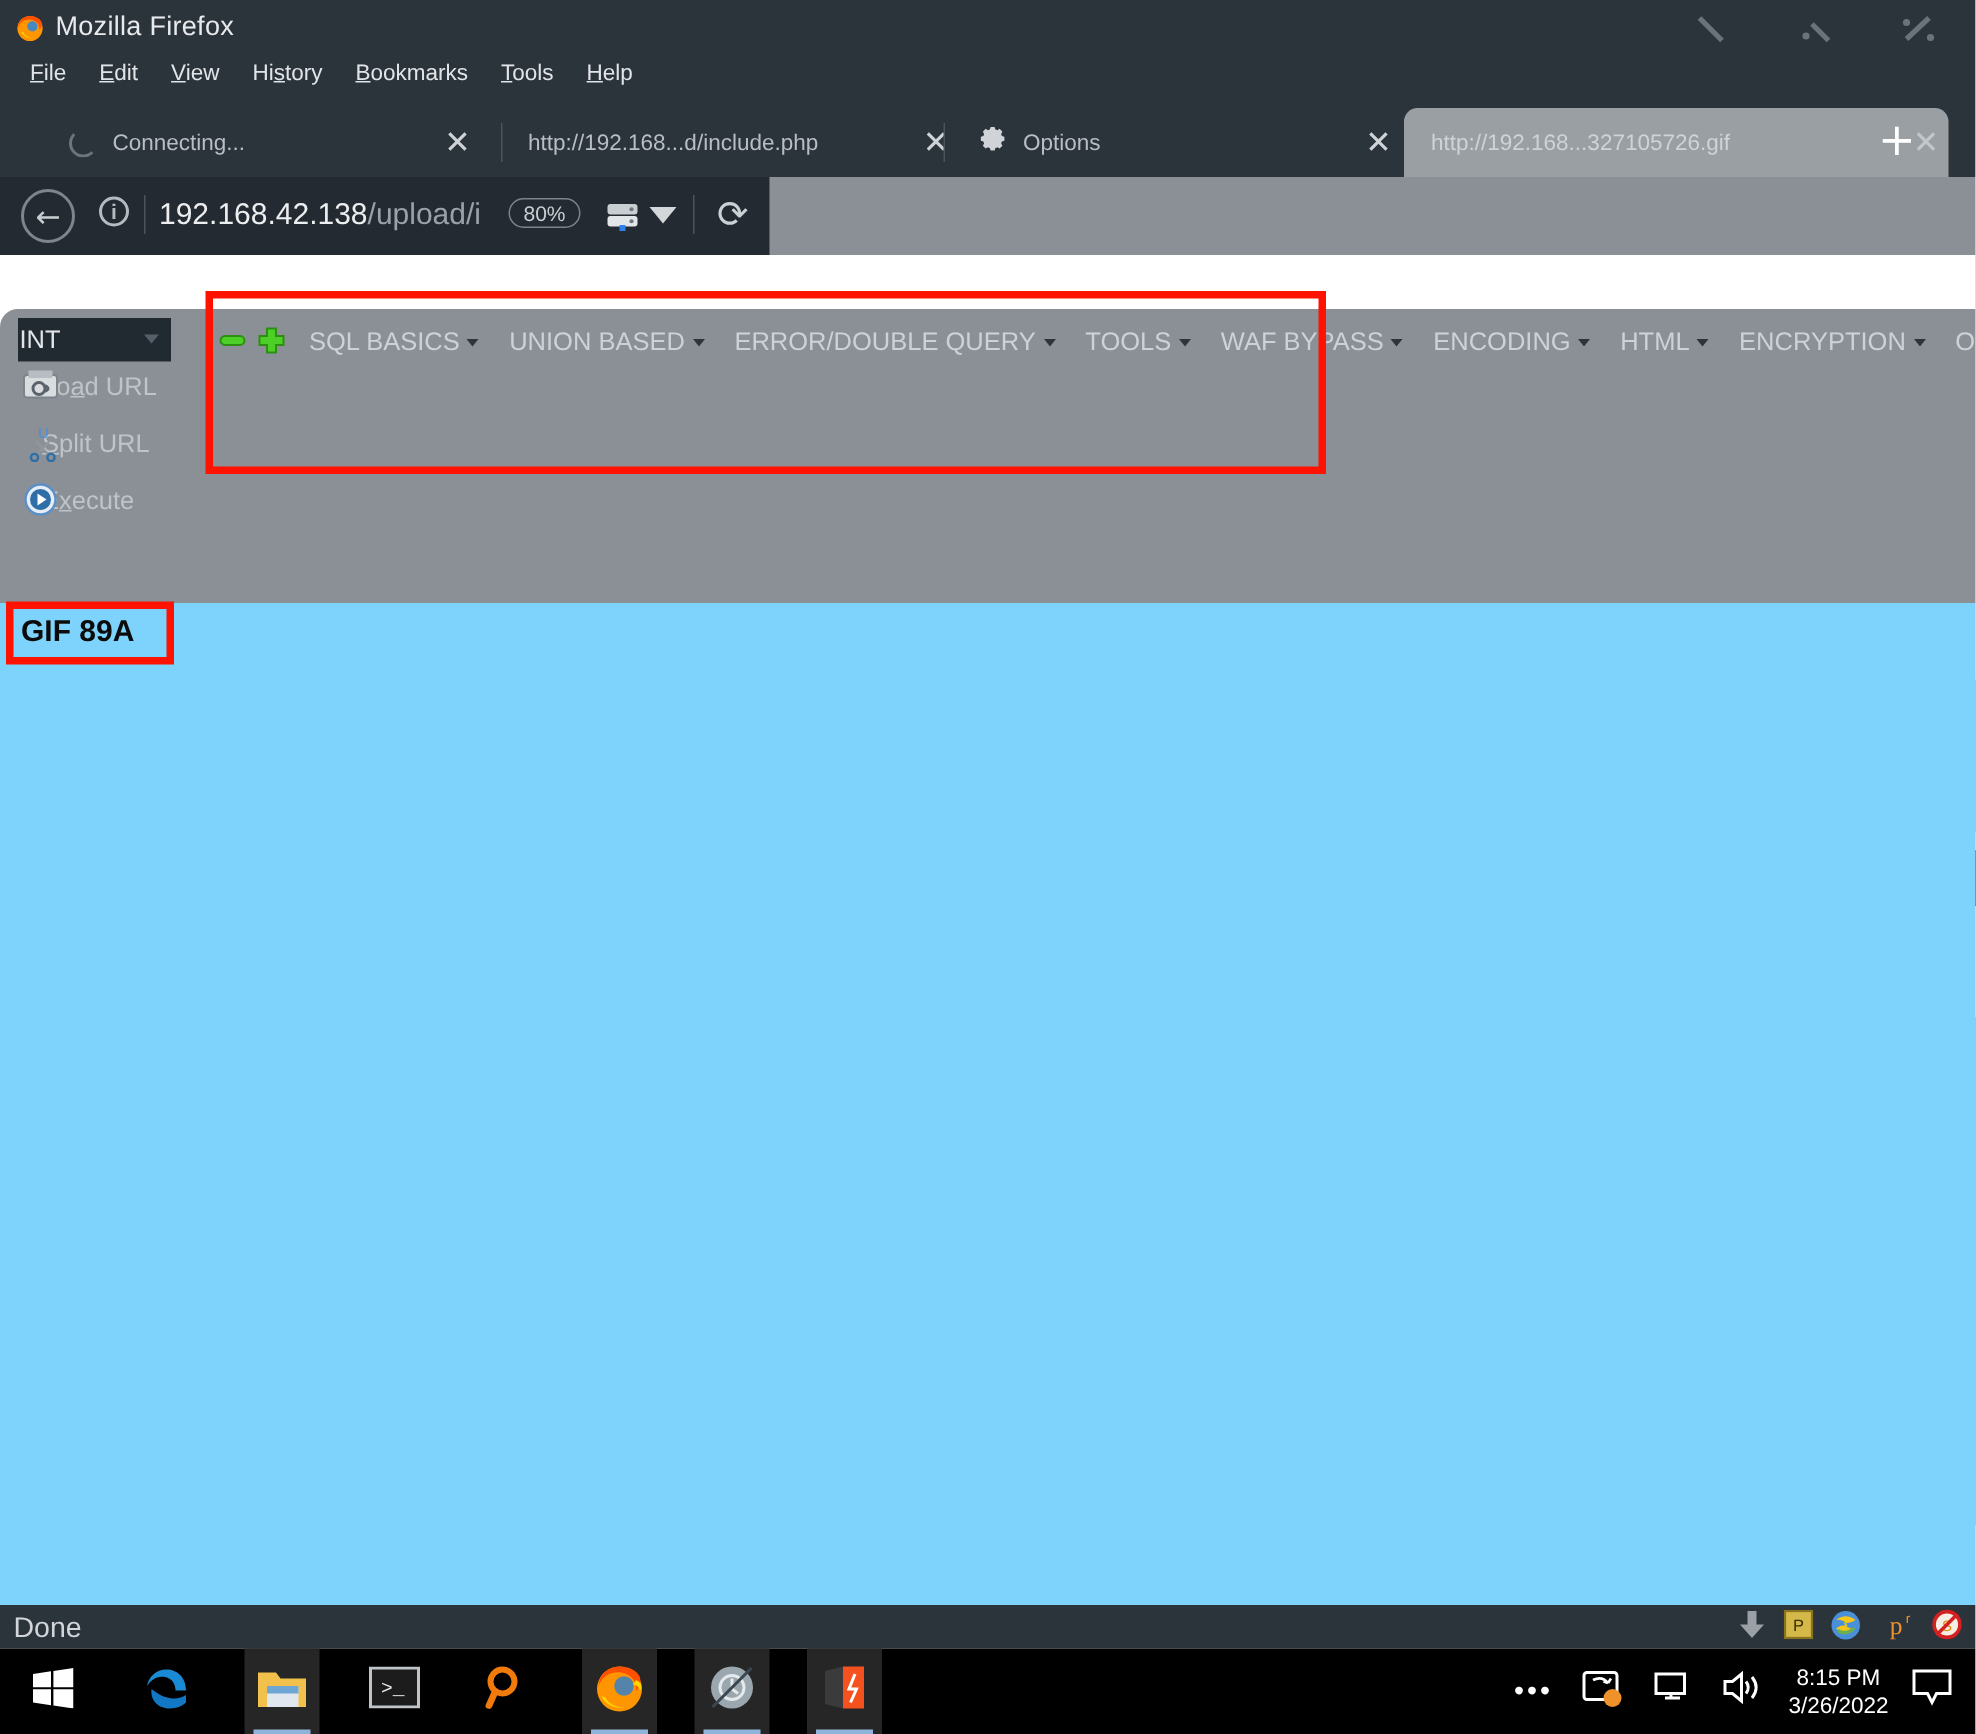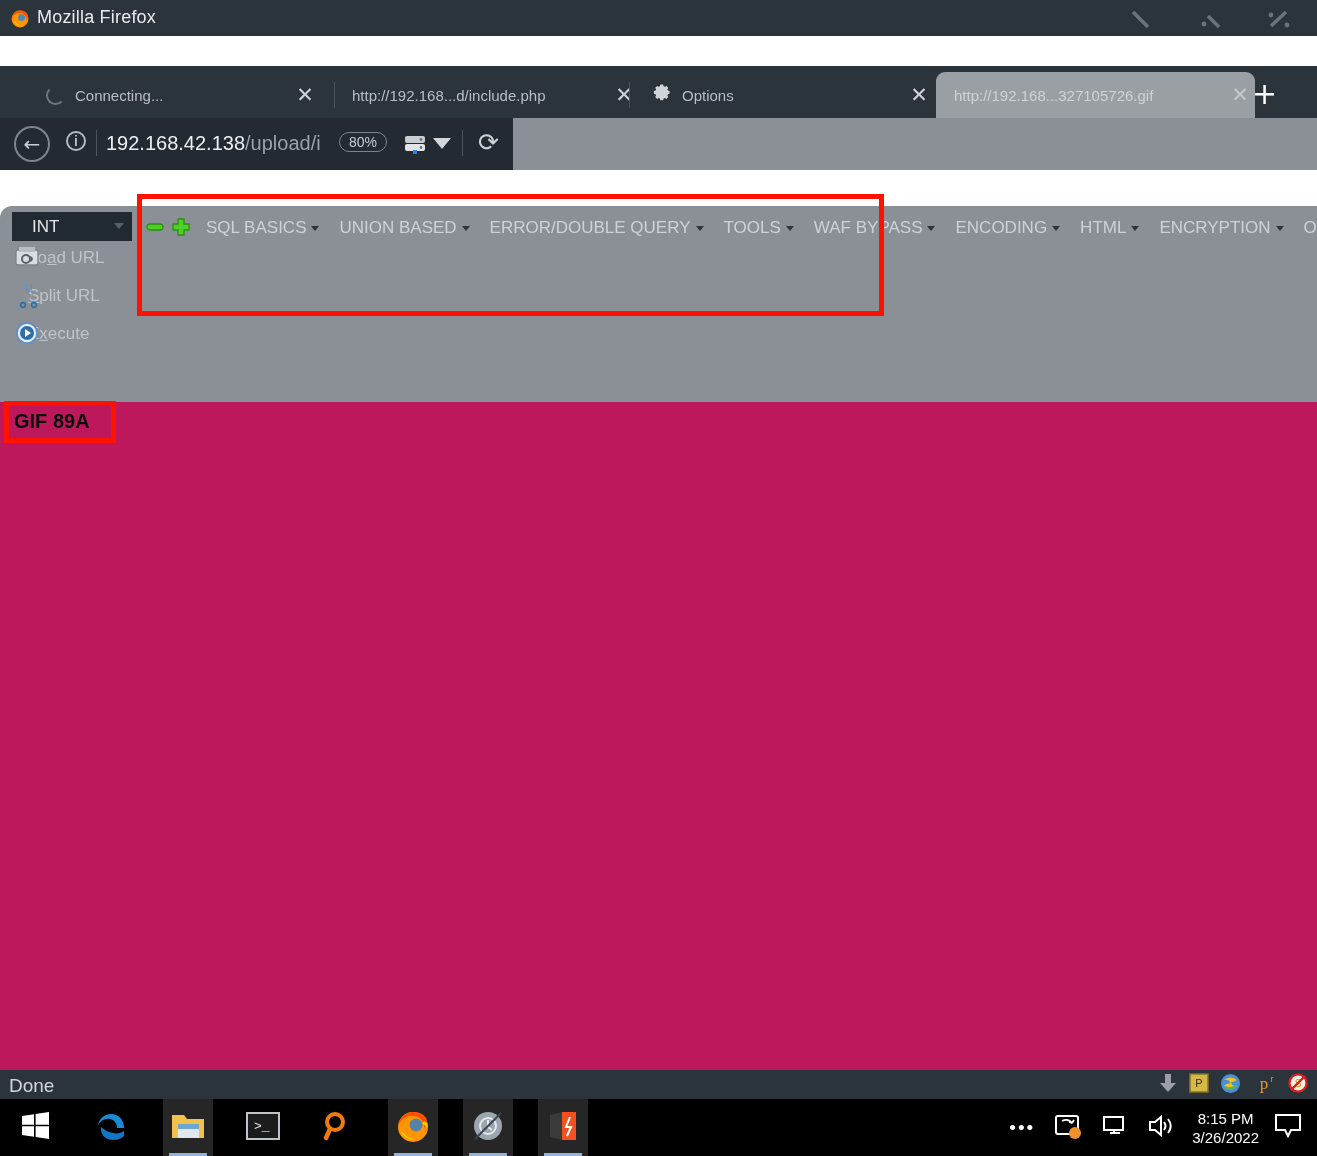--- a/index.html
+++ b/index.html
@@ -143,23 +143,23 @@
   }
   .bm-label { color:#c7ccd1; font-size:16px; margin-left:9px; }
 
   
   .hackbar {
     position:absolute; left:0; top:206px; width:1317px; height:196px;
     background:#8b9096;
     border-top-left-radius:12px;
   }
   .hb-select {
-    position:absolute; left:12px; top:6px; width:120px; height:29px;
+    position:absolute; left:12px; top:6px; width:102px; height:29px;
     background:#222a31; color:#e2e5e8; font-size:17px;
-    display:flex; align-items:center; padding-left:20px;
+    display:flex; align-items:center; padding-left:1px;
     cursor:pointer;
   }
   .hb-select .ca {
     position:absolute; right:8px; top:11px; width:0; height:0;
     border-left:5px solid transparent; border-right:5px solid transparent;
     border-top:6px solid #555f69;
   }
   .hb-minus, .hb-plus { position:absolute; top:12px; cursor:pointer; }
   .hb-minus { left:146px; }
   .hb-plus  { left:172px; }
@@ -204,21 +204,21 @@
   .hb-input {
     position:absolute; top:361px; height:37px;
     background:#222a31; border:1px solid #1f8c2a;
     color:#9ba1a8; font-size:18px; padding:0 9px; outline:none;
     font-family:"Liberation Sans", sans-serif;
   }
 
   
   .content {
     position:absolute; left:0; top:402px; width:1317px; height:668px;
-    background:#be185d;
+    background:#7dd3fc;
   }
   .gif-text {
     position:absolute; left:14px; top:8px;
     font-size:20px; color:#0b0b0b; font-weight:bold;
   }
 
   
   .redbox { position:absolute; border:5px solid #ff1200; pointer-events:none; }
 
   
@@ -278,20 +278,31 @@
       <div class="wc" style="left:164px;">
         <svg width="36" height="22" viewBox="0 0 36 22">
           <line x1="10" y1="18" x2="25" y2="4" stroke="#6a737c" stroke-width="3.5"></line>
           <circle cx="10" cy="7" r="2.4" fill="#6a737c"></circle>
           <circle cx="26" cy="17" r="2.4" fill="#6a737c"></circle>
         </svg>
       </div>
     </div>
   </div>
 
+  <div class="menubar">
+    <ul>
+      <li><u>F</u>ile</li>
+      <li><u>E</u>dit</li>
+      <li><u>V</u>iew</li>
+      <li>Hi<u>s</u>tory</li>
+      <li><u>B</u>ookmarks</li>
+      <li><u>T</u>ools</li>
+      <li><u>H</u>elp</li>
+    </ul>
+  </div>
 
   <div class="tabstrip">
 
     <div class="tab" style="left:20px; width:300px;">
       <span class="spinner"></span>
       <span class="tab-label">Connecting...</span>
       <span class="tab-close">✕</span>
     </div>
 
     <div class="tab" style="left:334px; width:305px;">
@@ -305,21 +316,21 @@
       <span class="gear-ico">
         <svg width="21" height="21" viewBox="0 0 21 21">
           <path fill="#d0d4d8" d="M10.5 6.8a3.7 3.7 0 100 7.4 3.7 3.7 0 000-7.4zm0 5.6a1.9 1.9 0 110-3.8 1.9 1.9 0 010 3.8z"></path>
           <path fill="#d0d4d8" d="M18.6 12.1l-1.7-.5a6.6 6.6 0 00-.5-1.3l.9-1.5-1.9-1.9-1.5.9a6.6 6.6 0 00-1.3-.5l-.5-1.7h-2.7l-.5 1.7c-.5.1-.9.3-1.3.5l-1.5-.9-1.9 1.9.9 1.5c-.2.4-.4.9-.5 1.3l-1.7.5v2.7l1.7.5c.1.5.3.9.5 1.3l-.9 1.5 1.9 1.9 1.5-.9c.4.2.9.4 1.3.5l.5 1.7h2.7l.5-1.7c.5-.1.9-.3 1.3-.5l1.5.9 1.9-1.9-.9-1.5c.2-.4.4-.9.5-1.3l1.7-.5z" transform="translate(0,-4)"></path>
         </svg>
       </span>
       <span class="tab-label">Options</span>
       <span class="tab-close">✕</span>
     </div>
 
-    <div class="tab active" style="left:936px; width:319px;">
+    <div class="tab active" style="left:936px; width:363px;">
       <span class="tab-label" style="margin-left:18px;">http://192.168...327105726.gif</span>
       <span class="tab-close">✕</span>
     </div>
 
     <span class="newtab">+</span>
   </div>
 
   <div class="navbar">
     <div class="navdark"></div>
 

